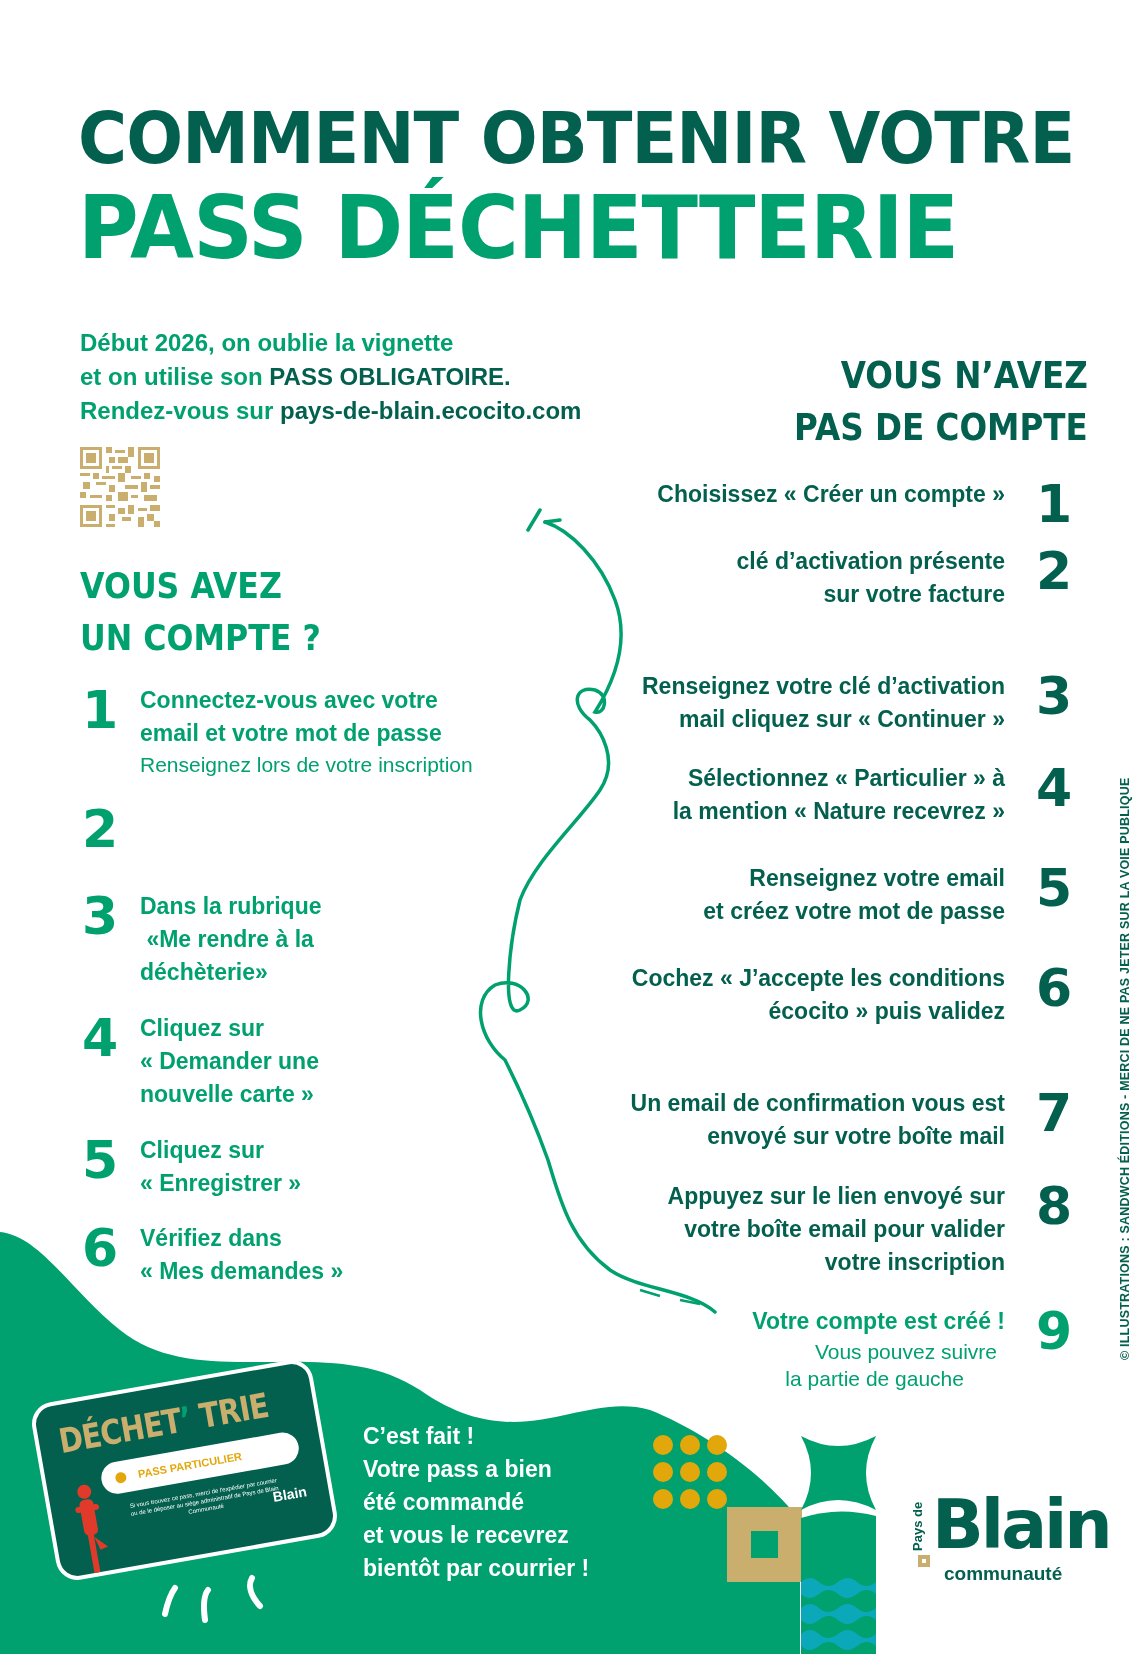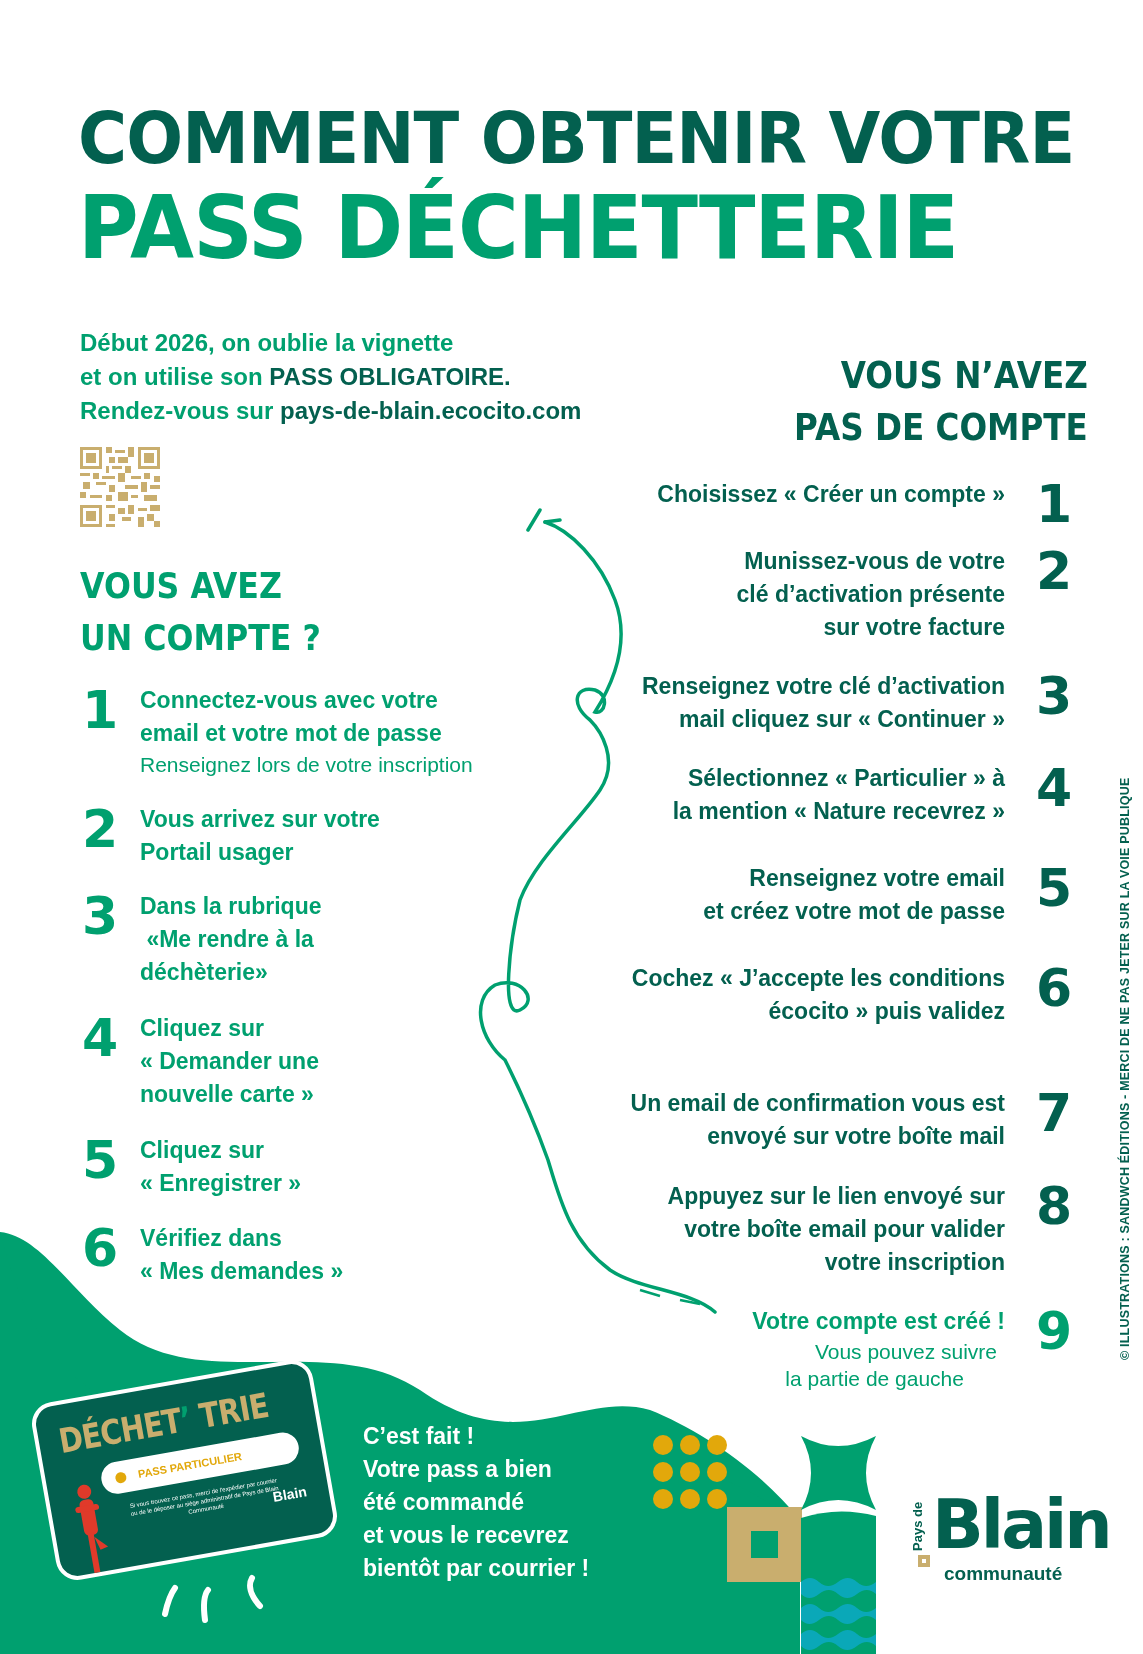--- a/index.html
+++ b/index.html
@@ -170,24 +170,20 @@
     <div class="lstep" style="top:0px">
       <div class="num">1</div>
       <div>
         <div class="txt">Connectez-vous avec votre</div>
         <div class="txt">email et votre mot de passe</div>
         <div class="sub">Renseignez lors de votre inscription</div>
       </div>
     </div>
     <div class="lstep" style="top:119px">
       <div class="num">2</div>
-      <div>
-        <div class="txt">Vous arrivez sur votre</div>
-        <div class="txt">Portail usager</div>
-      </div>
     </div>
     <div class="lstep" style="top:206px">
       <div class="num">3</div>
       <div>
         <div class="txt">Dans la rubrique</div>
         <div class="txt" style="white-space:pre"> «Me rendre à la</div>
         <div class="txt">déchèterie»</div>
       </div>
     </div>
     <div class="lstep" style="top:328px">
@@ -220,21 +216,20 @@
   </div>
 
   <div class="rstep" style="top:478px">
     <div>
         <div class="txt">Choisissez « Créer un compte »</div>
       </div>
     <div class="num">1</div>
   </div>
   <div class="rstep" style="top:545px">
     <div>
-      <div class="txt">Munissez-vous de votre</div>
       <div class="txt">clé d’activation présente</div>
       <div class="txt">sur votre facture</div>
     </div>
     <div class="num">2</div>
   </div>
   <div class="rstep" style="top:670px">
     <div>
       <div class="txt">Renseignez votre clé d’activation</div>
       <div class="txt">mail cliquez sur « Continuer »</div>
     </div>

